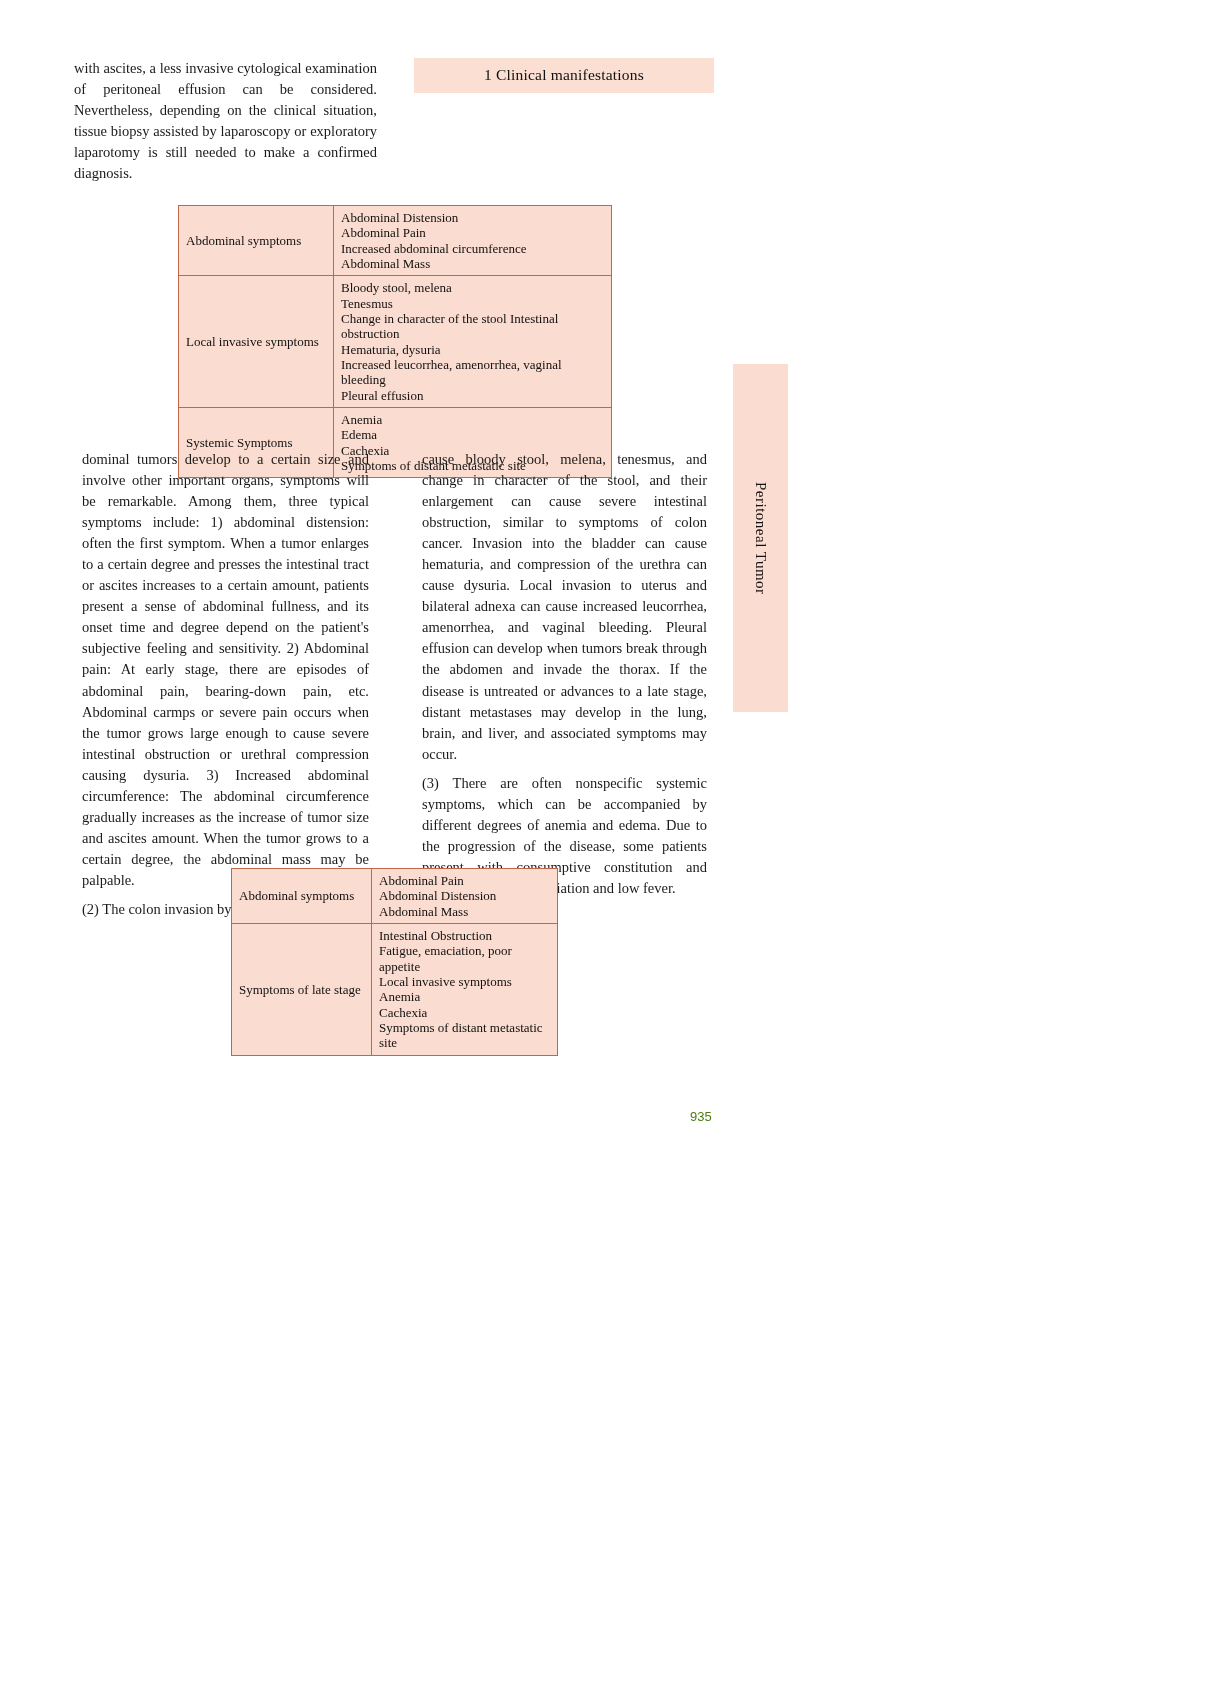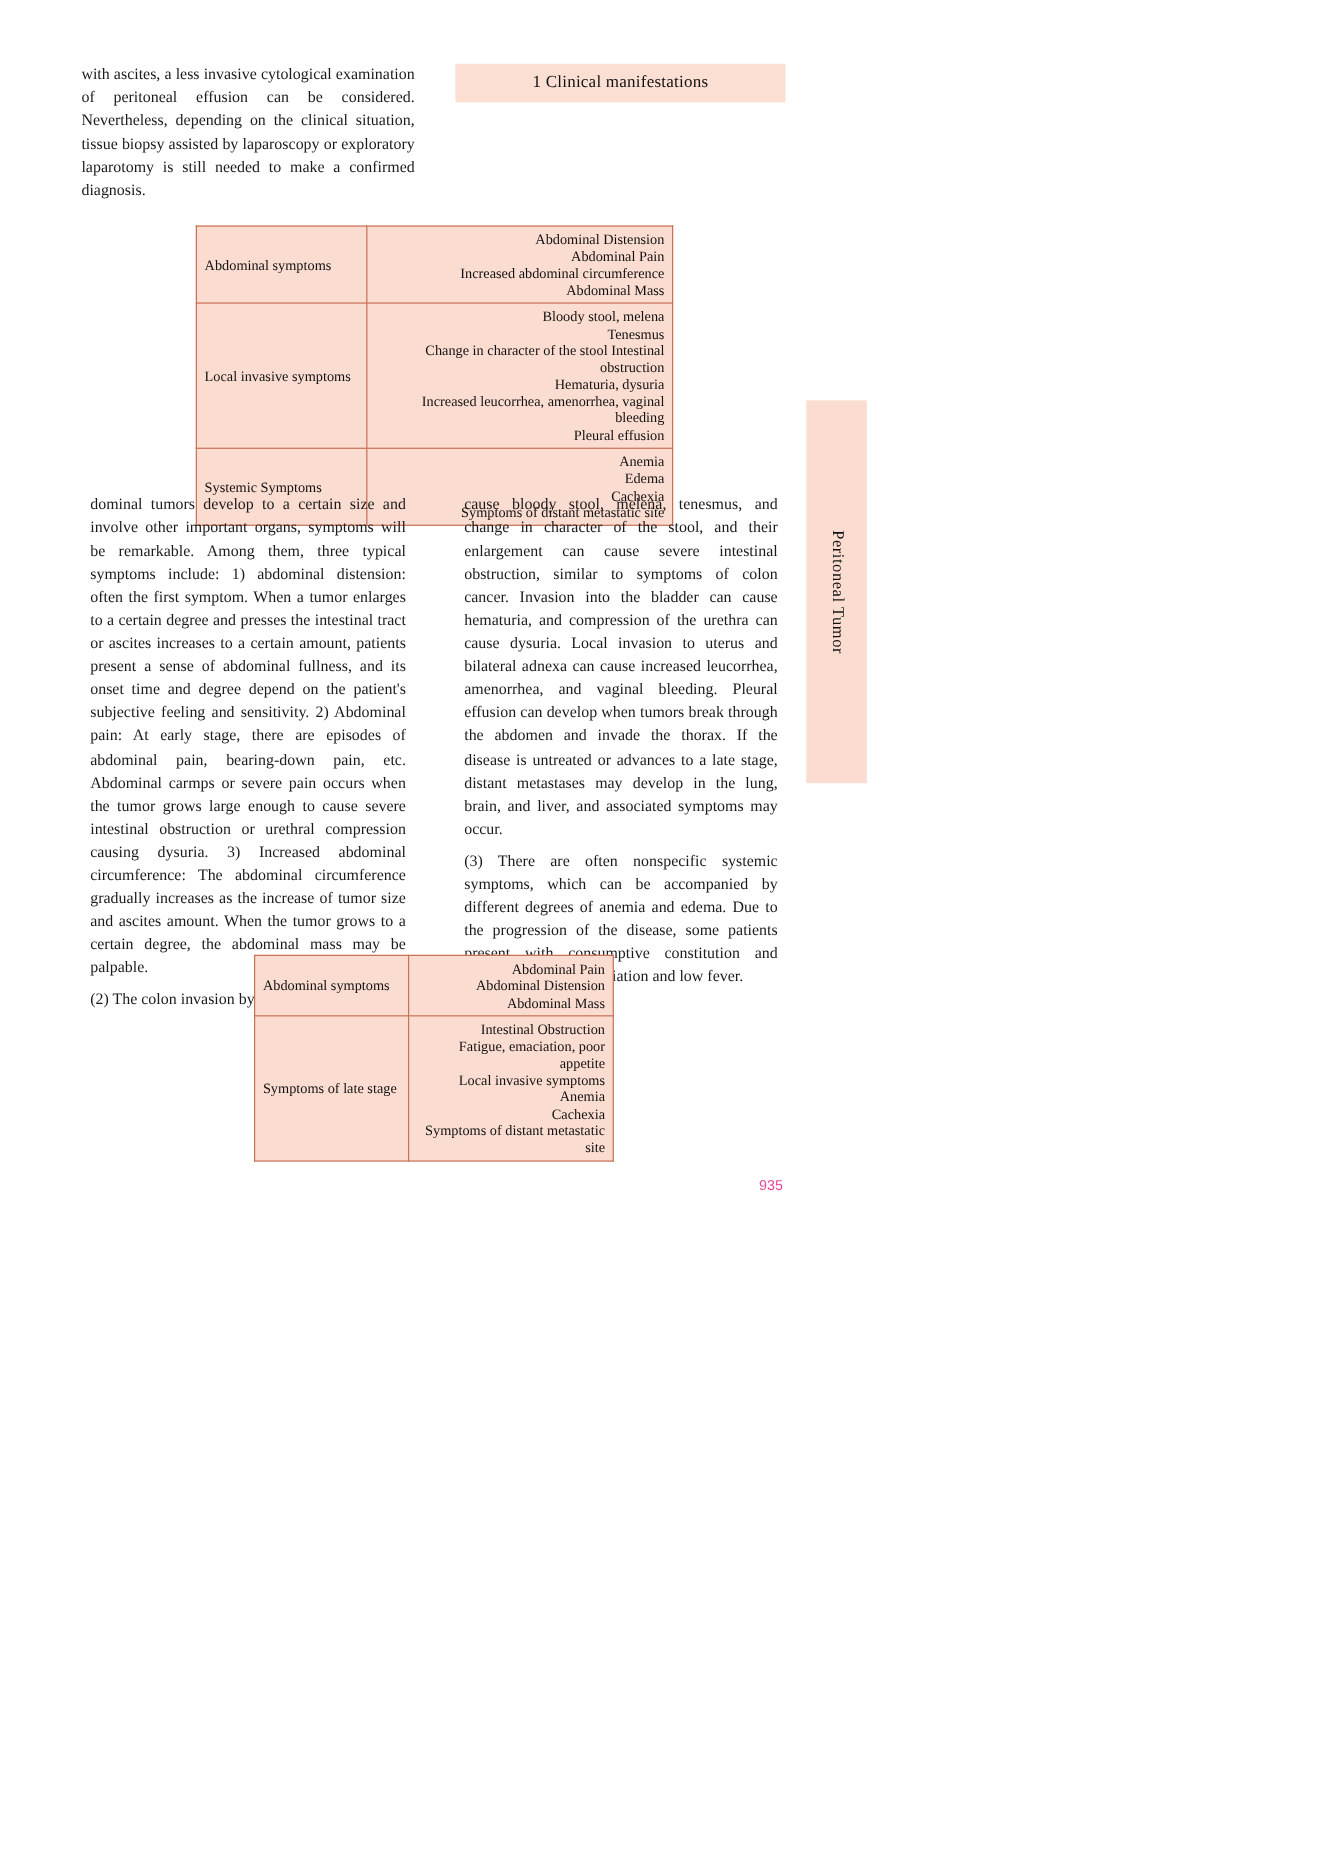--- a/index.html
+++ b/index.html
@@ -87,21 +87,20 @@
     padding: 4px 7px;
     vertical-align: middle;
     color: #111;
   }
   table.sym td.label {
     vertical-align: middle;
     white-space: nowrap;
   }
   table.sym td.items div {
     padding: 0;
-    text-align: right;
   }
 
   #table1 {
     position: absolute;
     left: 178px;
     top: 205px;
     width: 434px;
   }
   #table1 td.label { width: 140px; }
 
@@ -156,24 +155,24 @@
     font-size: 15px;
     color: #111;
     writing-mode: vertical-rl;
     letter-spacing: .5px;
   }
 
   
   .page-number {
     position: absolute;
     left: 690px;
-    top: 1070px;
+    top: 1109px;
     font-family: "Liberation Sans", sans-serif;
     font-size: 13px;
-    color: #ec4899;
+    color: #4d7c0f;
   }
 </style>
 </head>
 <body>
 
 <div class="page">
 
   <div class="col-left-top">with ascites, a less invasive cytological examination of peritoneal effusion can be considered. Nevertheless, depending on the clinical situation, tissue biopsy assisted by laparoscopy or exploratory laparotomy is still needed to make a confirmed diagnosis.</div>
 
   <div class="col-right-top">

